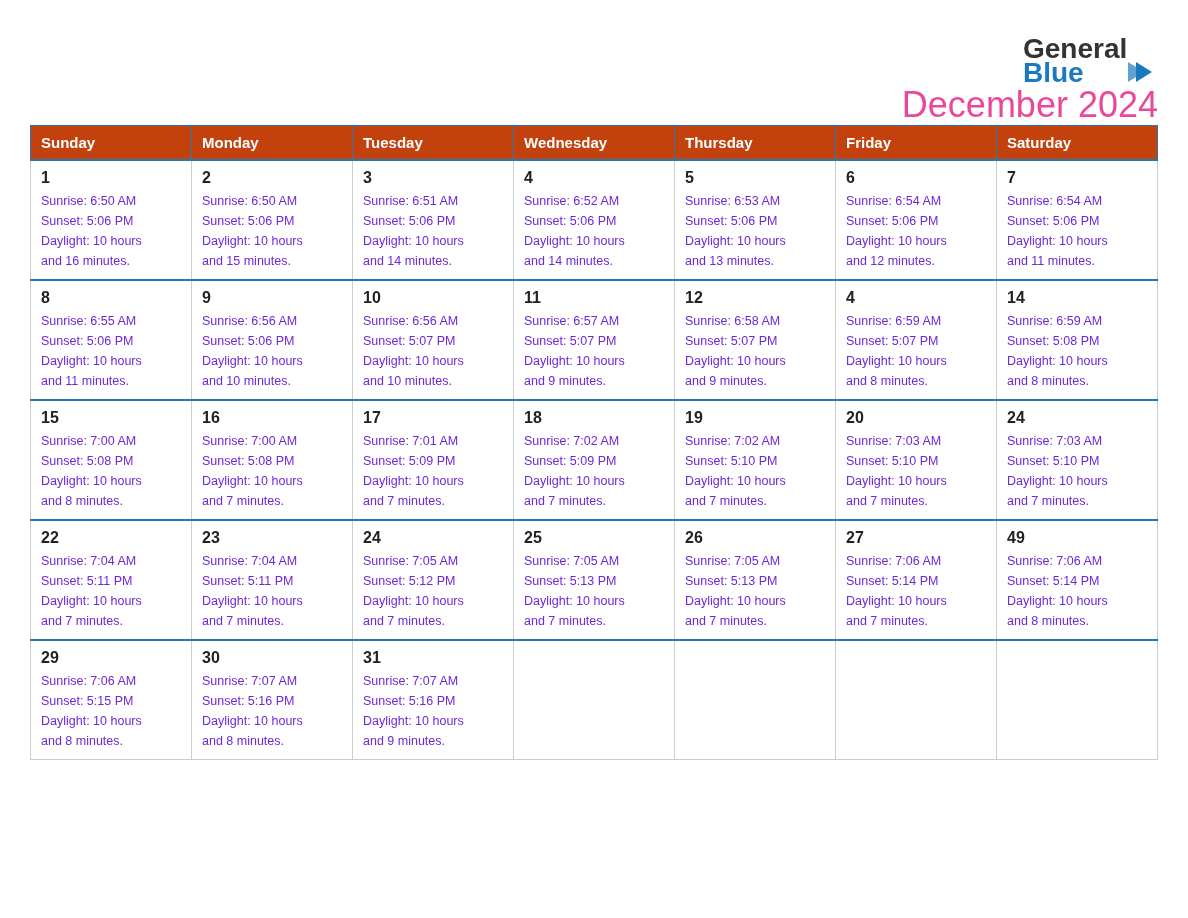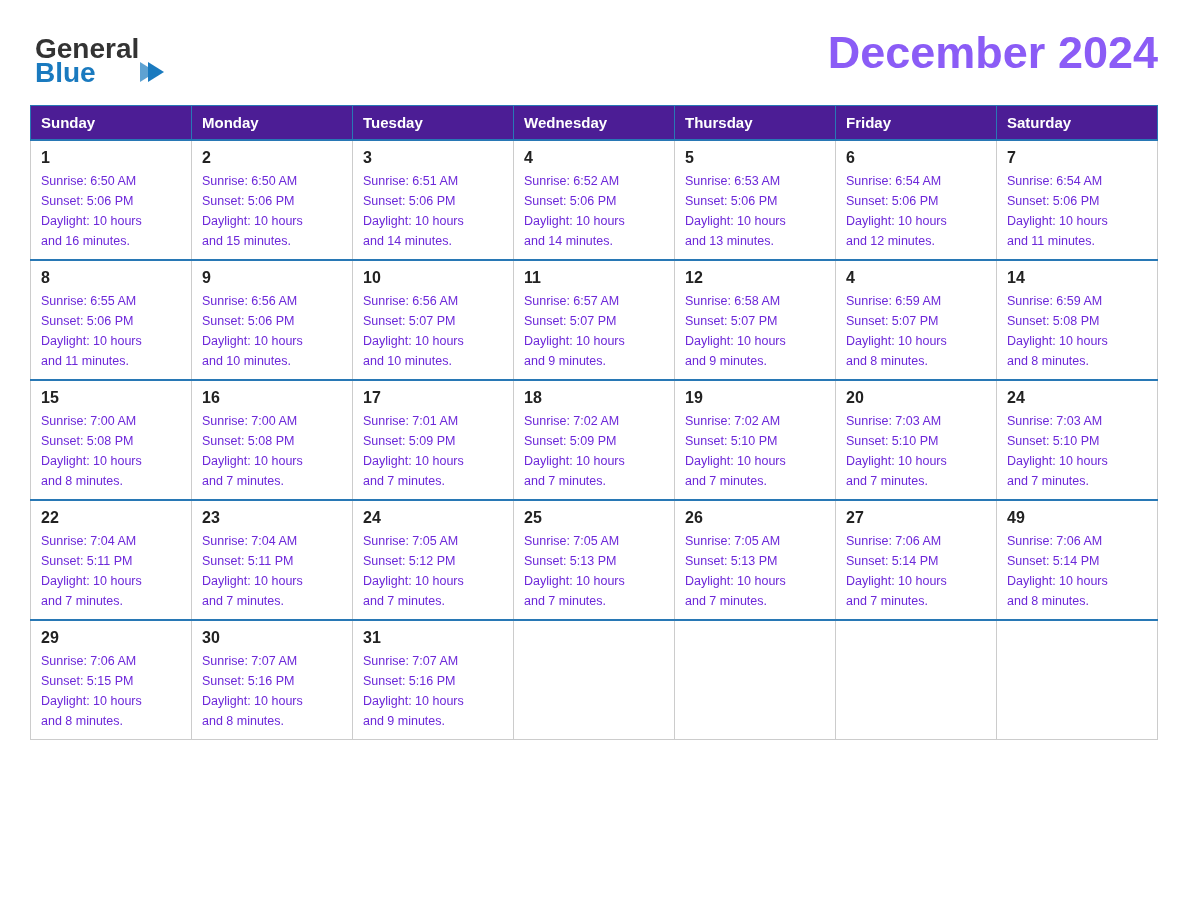--- a/index.html
+++ b/index.html
@@ -6,49 +6,49 @@
     body {
       font-family: Arial, sans-serif;
       background: #fff;
       width: 1188px;
       min-height: 918px;
       padding: 20px 30px;
     }
     .header {
       display: flex;
       justify-content: space-between;
-      align-items: center;
-      margin-bottom: 20px;
+      align-items: flex-end;
+      flex-direction: column;
     }
     .logo {
       display: flex;
       flex-direction: column;
       align-items: flex-start;
     }
     .title-area {
       text-align: right;
     }
     .month-title {
-      font-size: 45px;
-      font-weight: bold;
-      color: #8b5cf6;
+      font-size: 36px;
+      font-weight: normal;
+      color: #ec4899;
       line-height: 1.1;
     }
     .location {
       font-size: 22px;
       color: #555;
       margin-top: 4px;
     }
     table {
       width: 100%;
       border-collapse: collapse;
       table-layout: fixed;
     }
     thead tr th {
-      background-color: #4c1d95;
+      background-color: #c2410c;
       color: #fff;
       font-size: 15px;
       font-weight: bold;
       padding: 8px 10px;
       text-align: left;
       border: 1px solid #2878b5;
     }
     tbody tr td {
       vertical-align: top;
       padding: 8px 10px;

